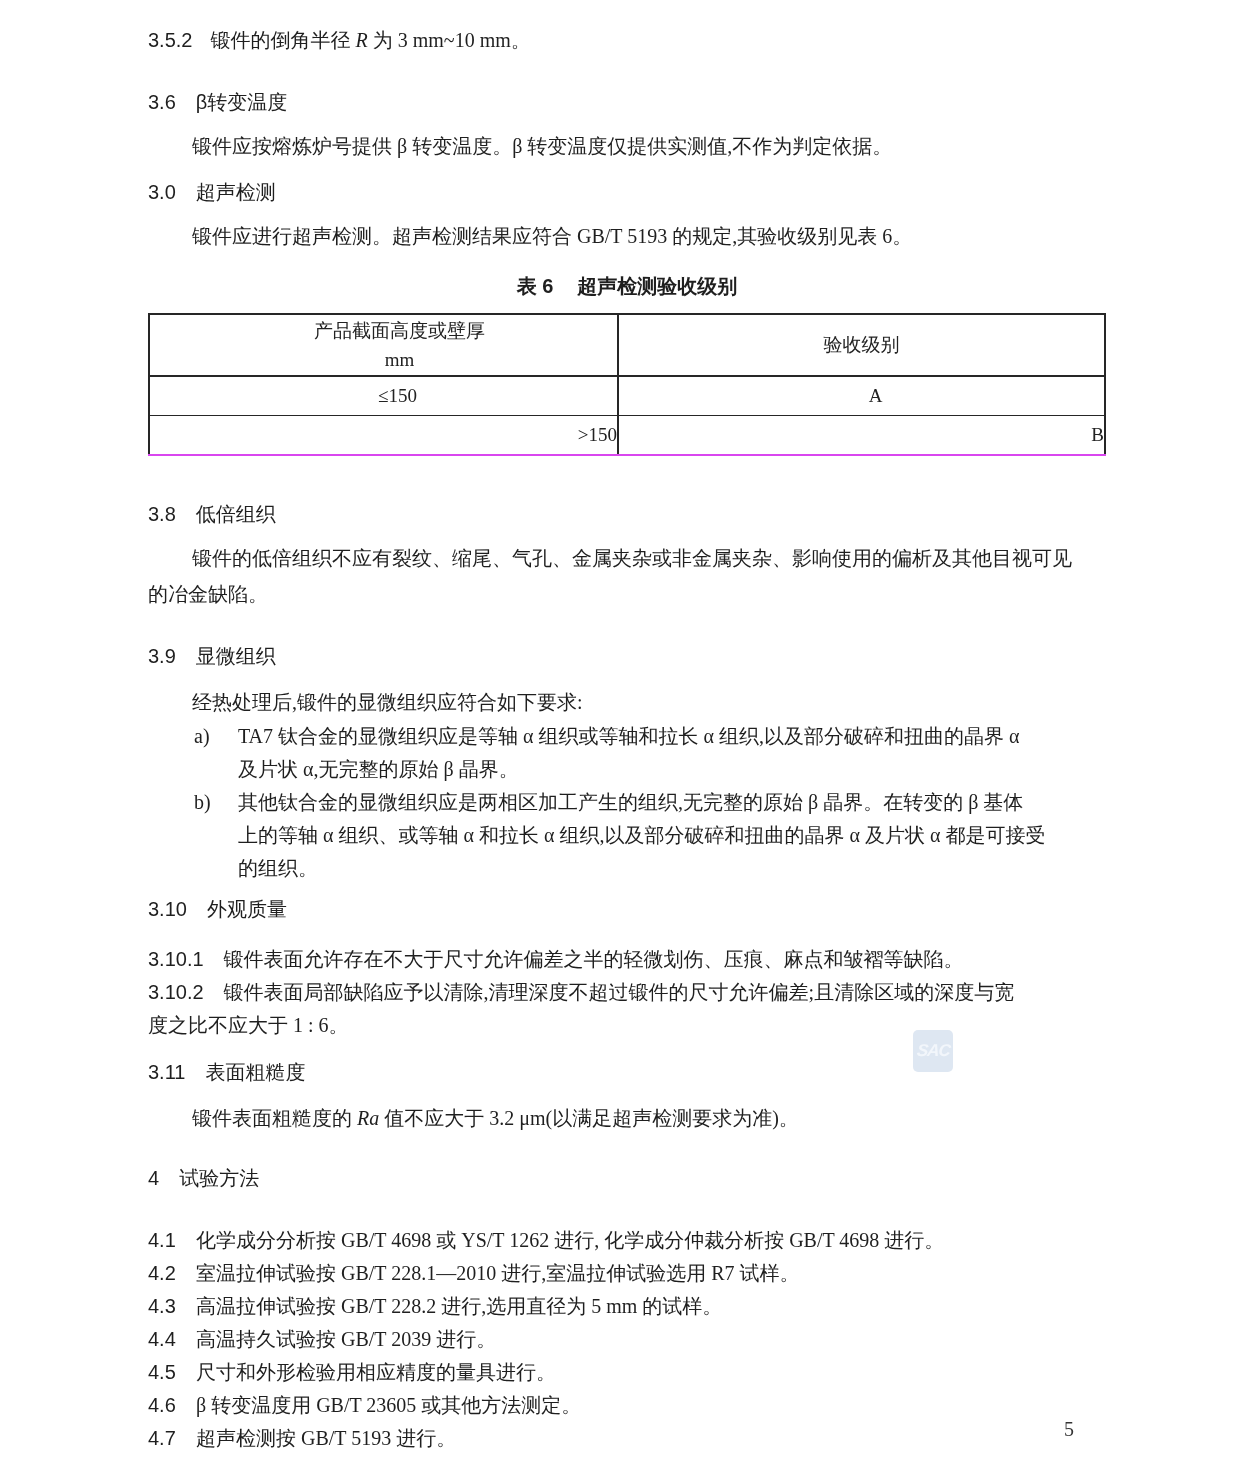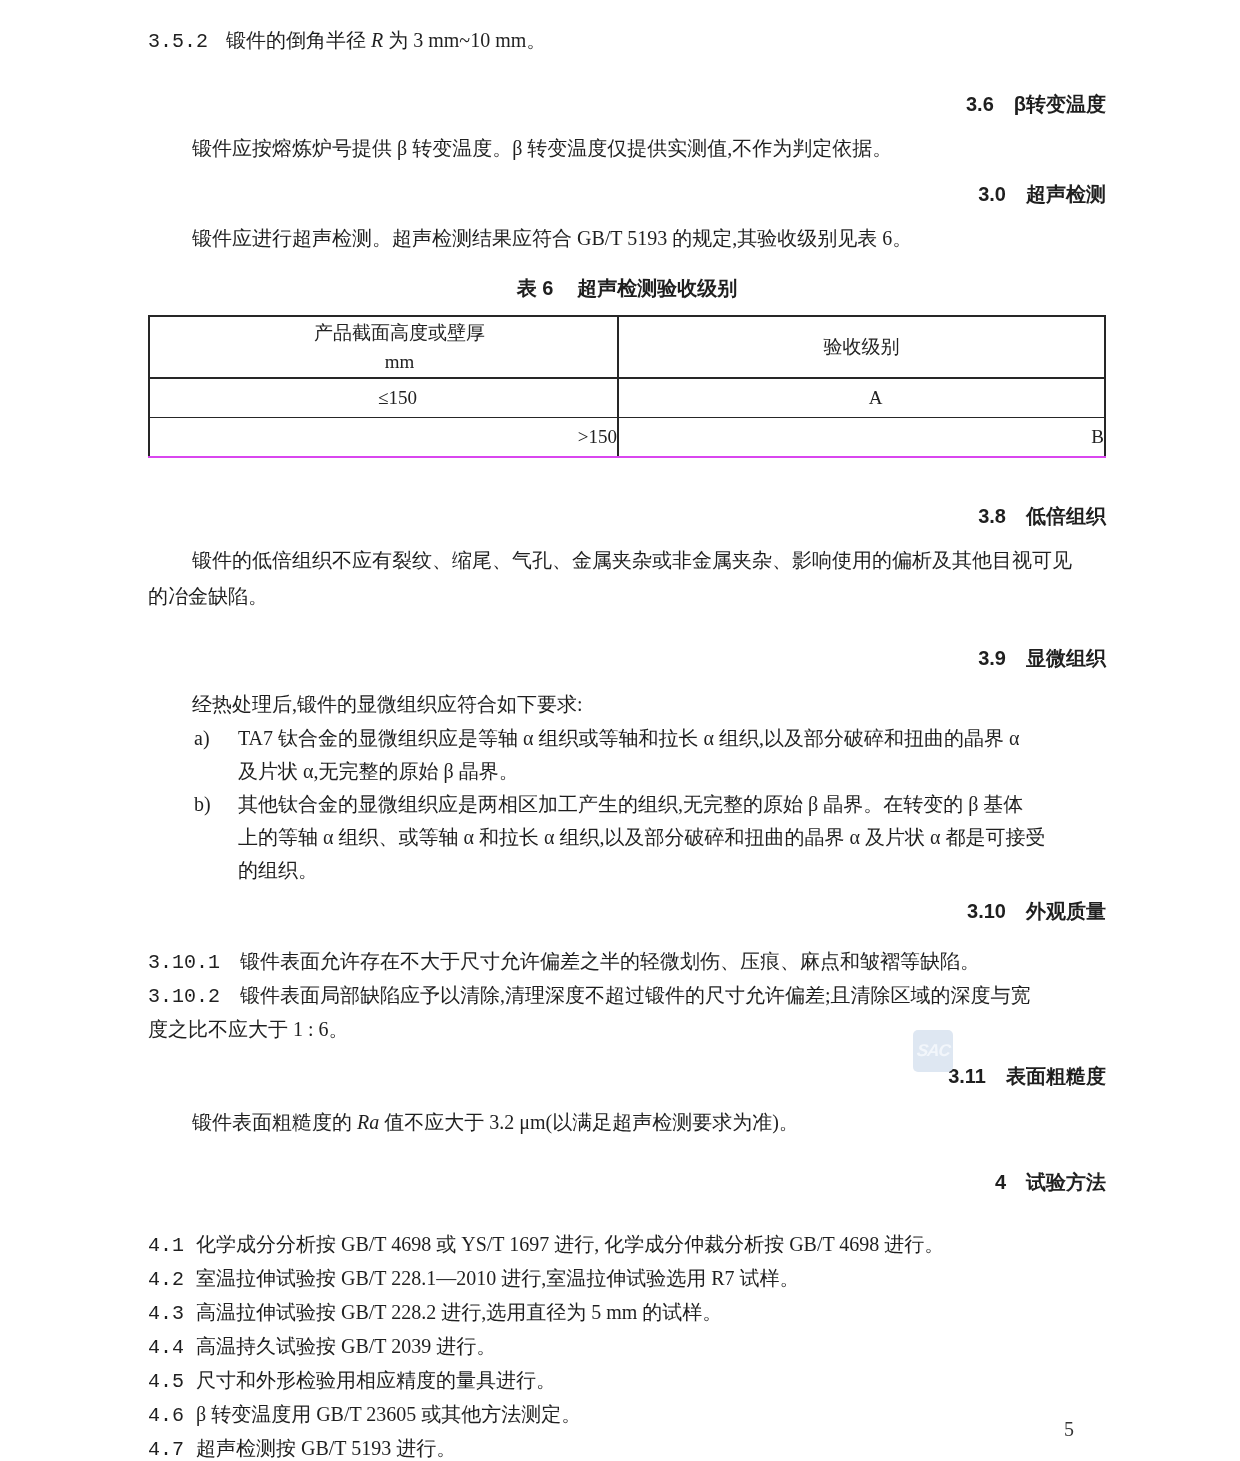--- a/index.html
+++ b/index.html
@@ -18,29 +18,28 @@
     left: 148px;
     top: 0;
     width: 958px;
   }
   .blk { margin:0; padding:0; }
   .line { line-height: 36px; }
   .lh33 { line-height: 33px; }
   .indent { text-indent: 44px; }
   .wrap { white-space: pre-line; }
   .num {
-    font-family: Liberation Mono, monospace;
+    font-family: Liberation Sans, sans-serif;
     display: inline-block;
     margin-right: 18px;
   }
   .heading {
     font-family: "Liberation Sans", "DejaVu Sans", sans-serif;
-    font-weight: bold;
+    font-weight: normal;
     line-height: 36px;
-    text-align: right;
   }
   .heading .h-num {
     font-family: "Liberation Sans", "DejaVu Sans", sans-serif;
     display: inline-block;
     margin-right: 20px;
   }
   .var { font-style: italic; font-family: "Liberation Serif", "DejaVu Serif", serif; }
   
   .tbl-caption {
     display: flex;
@@ -206,21 +205,21 @@
     <p class="blk line indent" style="margin-top:10px">
       <span>锻件表面粗糙度的 </span><span class="var">Ra</span><span> 值不应大于 3.2 μm(以满足超声检测要求为准)。</span>
     </p>
 
     <p class="blk heading" style="margin-top:24px">
       <span class="h-num">4</span><span>试验方法</span>
     </p>
 
     <div style="margin-top:28px">
       <p class="blk m-item">
-        <span class="num">4.1</span><span>化学成分分析按 GB/T 4698 或 YS/T 1697 进行, 化学成分仲裁分析按 GB/T 4698 进行。</span>
+        <span class="num">4.1</span><span>化学成分分析按 GB/T 4698 或 YS/T 1262 进行, 化学成分仲裁分析按 GB/T 4698 进行。</span>
       </p>
       <p class="blk m-item">
         <span class="num">4.2</span><span>室温拉伸试验按 GB/T 228.1—2010 进行,室温拉伸试验选用 R7 试样。</span>
       </p>
       <p class="blk m-item">
         <span class="num">4.3</span><span>高温拉伸试验按 GB/T 228.2 进行,选用直径为 5 mm 的试样。</span>
       </p>
       <p class="blk m-item">
         <span class="num">4.4</span><span>高温持久试验按 GB/T 2039 进行。</span>
       </p>

